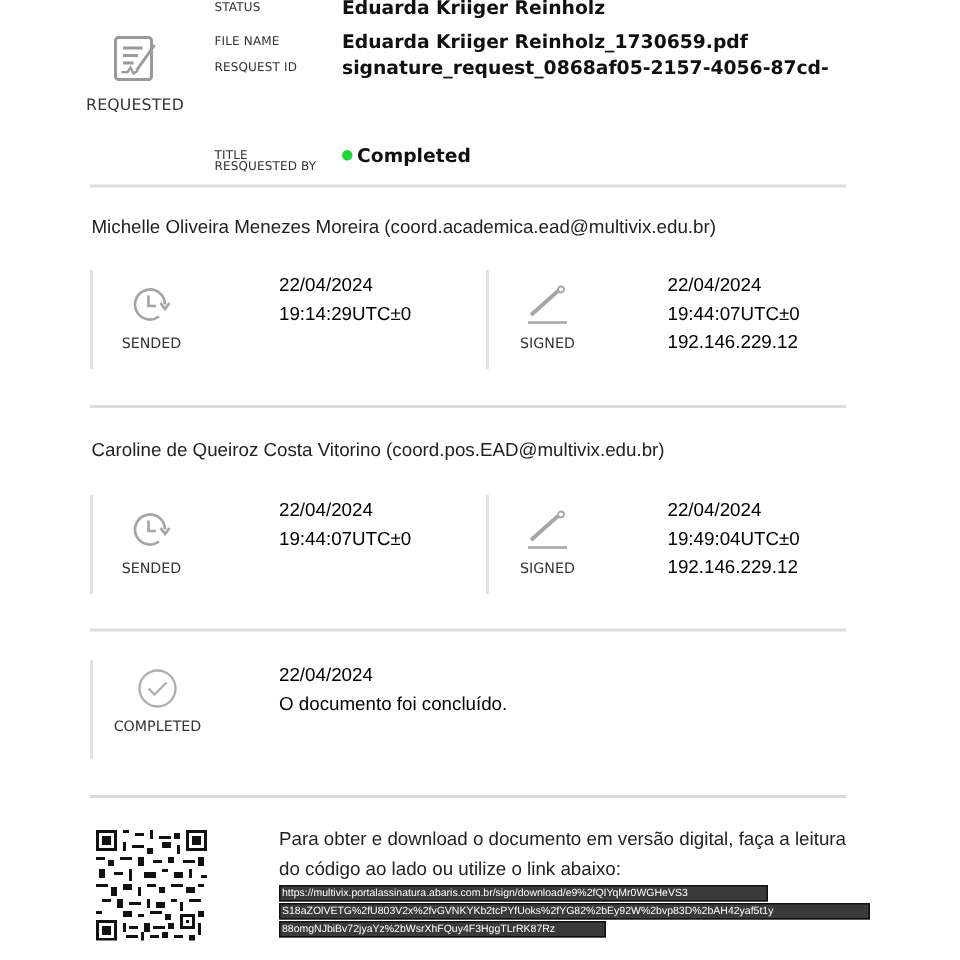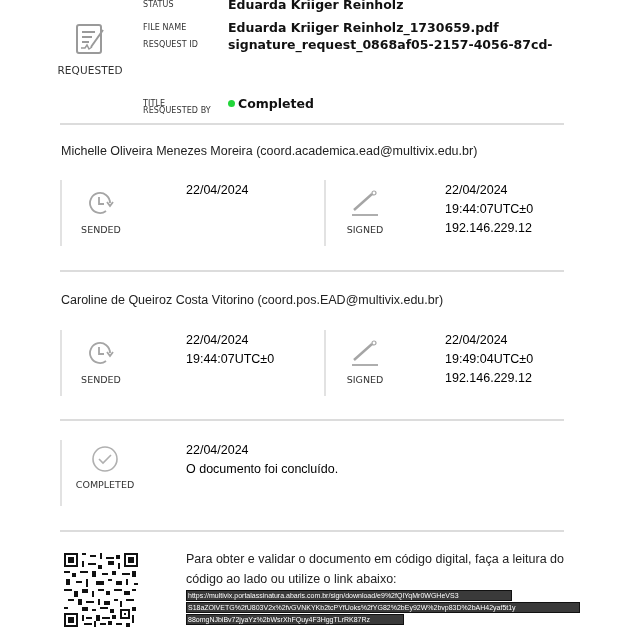--- a/index.html
+++ b/index.html
@@ -74,20 +74,21 @@
   <div class="event-icon" style="left:6px; top:10px;">
     <svg width="30" height="28" viewBox="0 0 30 28">
       <path d="M24 13 A10 10 0 1 0 20 21" fill="none" stroke="#a5a5a5" stroke-width="1.8"></path>
       <polyline points="21,12 24,16 27,12" fill="none" stroke="#a5a5a5" stroke-width="1.8"></polyline>
       <polyline points="13,7 13,14 18,14" fill="none" stroke="#a5a5a5" stroke-width="1.8"></polyline>
     </svg>
     <div class="event-label">SENDED</div>
   </div>
   <div class="event-lines" style="left:126px; top:1px;">
     <div>22/04/2024</div>
+    <div>19:14:29UTC±0</div>
   </div>
 </div>
 
 <div class="event" style="left:324px; top:180px;">
   <div class="event-bar" style="height:66px;"></div>
   <div class="event-icon" style="left:6px; top:10px;">
     <svg width="34" height="28" viewBox="0 0 34 28">
       <line x1="6" y1="20" x2="24" y2="4" stroke="#a5a5a5" stroke-width="2.5"></line>
       <circle cx="26" cy="3" r="2" fill="none" stroke="#a5a5a5" stroke-width="1.2"></circle>
       <line x1="4" y1="25" x2="30" y2="25" stroke="#a5a5a5" stroke-width="1.8"></line>
@@ -229,16 +230,16 @@
       <rect x="34" y="31" width="1" height="4"></rect>
     <rect x="10" y="35" width="4" height="1"></rect>
       <rect x="15" y="34" width="1" height="3"></rect>
       <rect x="18" y="35" width="3" height="1"></rect>
       <rect x="22" y="34" width="2" height="2"></rect>
       <rect x="26" y="35" width="3" height="1"></rect>
       <rect x="31" y="35" width="2" height="2"></rect>
   </g>
 </svg>
 
-<div class="validate-text">Para obter e validar o documento em código digital, faça a leitura do código ao lado ou utilize o link abaixo:</div>
+<div class="validate-text">Para obter e download o documento em versão digital, faça a leitura do código ao lado ou utilize o link abaixo:</div>
 <a class="link-line" style="top:590px; width:326px;">https://multivix.portalassinatura.abaris.com.br/sign/download/e9%2fQIYqMr0WGHeVS3</a>
 <a class="link-line" style="top:602px; width:394px;">S18aZOlVETG%2fU803V2x%2fvGVNKYKb2tcPYfUoks%2fYG82%2bEy92W%2bvp83D%2bAH42yaf5t1y</a>
 <a class="link-line" style="top:614px; width:218px;">88omgNJbiBv72jyaYz%2bWsrXhFQuy4F3HggTLrRK87Rz</a>
 
 </body></html>

